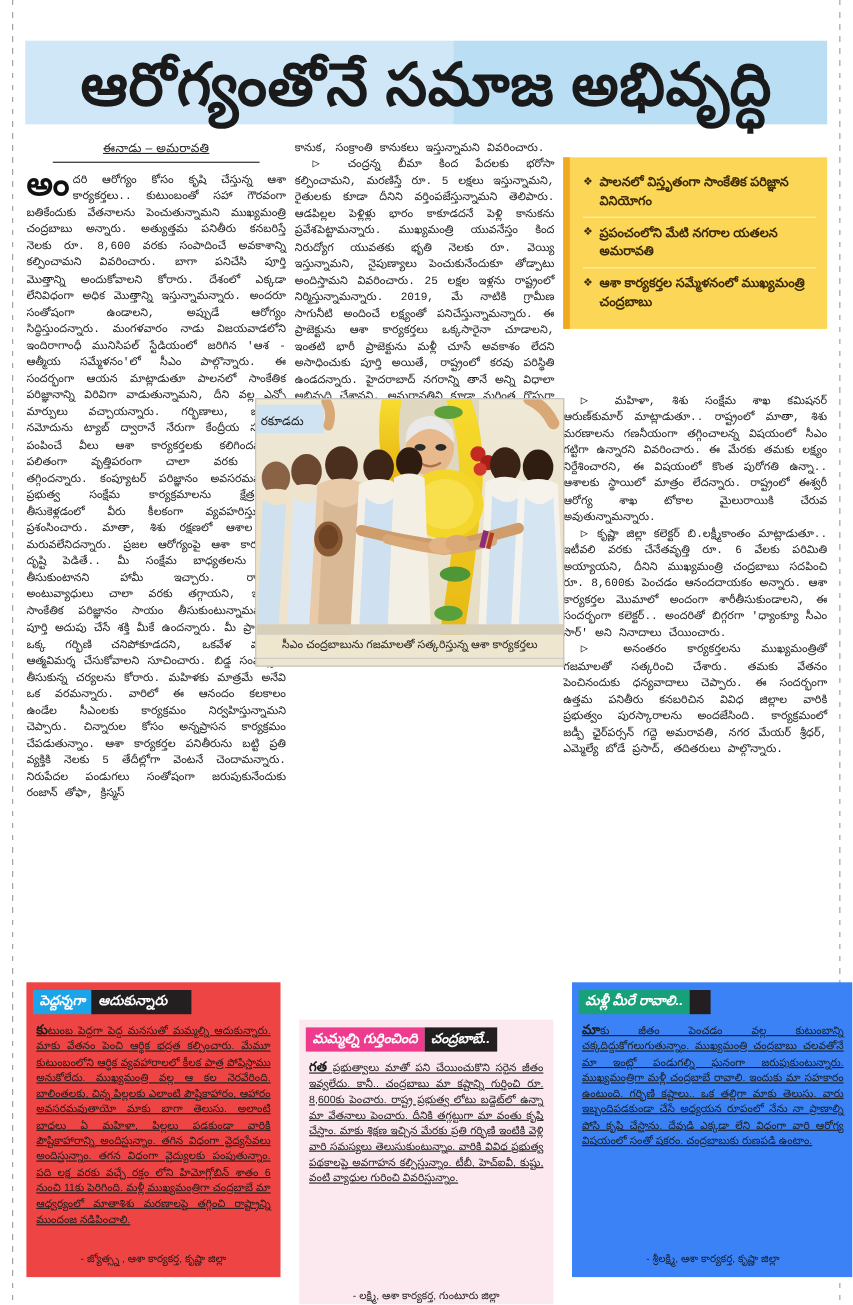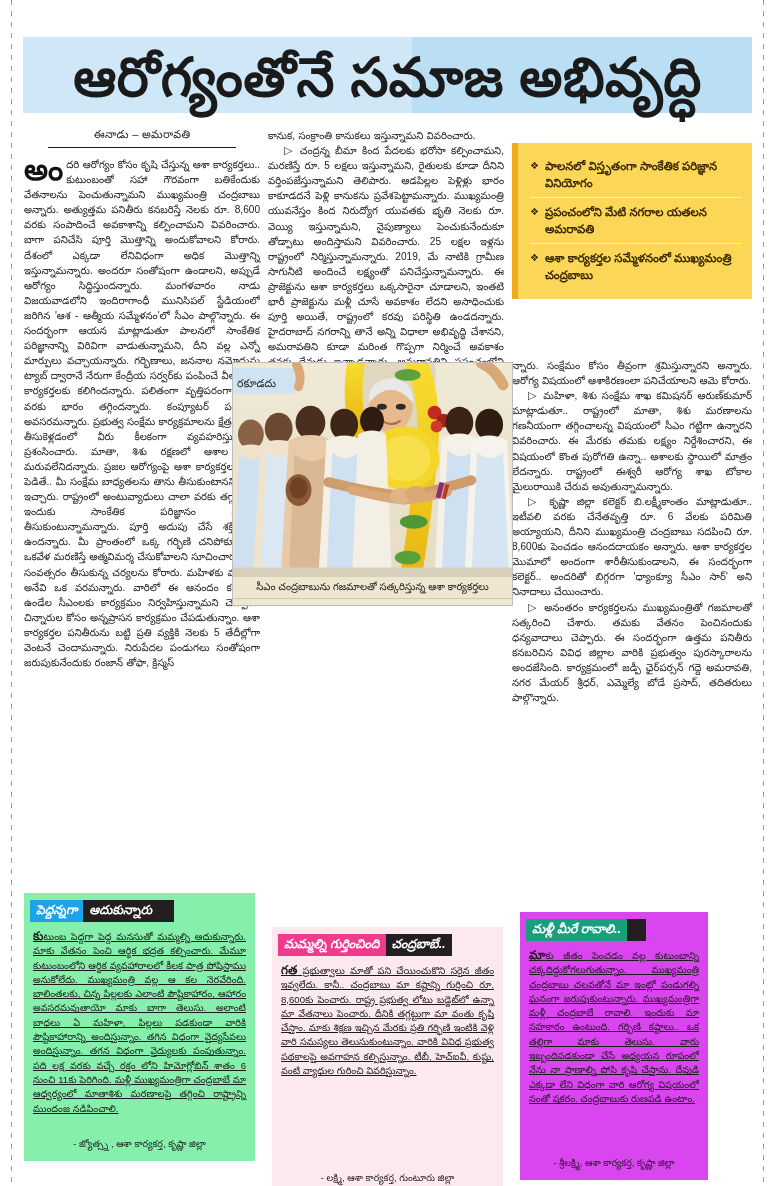--- a/index.html
+++ b/index.html
@@ -43,29 +43,30 @@
   
   .col{position:absolute;top:128px;}
   .col1{left:24px;width:236px;}
   .col2{left:268px;width:236px;}
   .col3{left:512px;width:240px;}
 
   .byline{
     text-align:center;font-size:11px;color:#222;letter-spacing:.3px;
     padding-bottom:4px;border-bottom:1.4px solid #1c1c1c;
     margin:0 24px 9px 24px;
+    text-decoration:underline;
   }
 
   .body-text{
     font-size:10.1px;line-height:15.1px;color:#1b1b1b;
     text-align:justify;text-justify:inter-word;
     word-spacing:.5px;
     hyphens:none;
   }
-  .body-text p{margin:0 0 0 0;text-indent:16px;}
+  .body-text p{margin:0 0 0 0;text-indent:16px;font-family:Liberation Mono, monospace;}
   .body-text p.noind{text-indent:0;}
 
   .dropcap{
     float:left;font-size:30px;line-height:24px;font-weight:bold;
     color:#111;margin:1px 3px 0 0;
   }
 
   .bullet-arrow{font-size:11px;}
 
   
@@ -91,23 +92,23 @@
   .photo{position:absolute;inset:0;}
   .caption{
     position:absolute;left:232px;top:580px;width:281px;
     text-align:center;font-size:10px;color:#1b1b1b;line-height:13px;
   }
   .cap-rule{position:absolute;left:232px;top:598px;width:281px;height:1px;background:#c9c9c9;}
 
   
   .panels{position:absolute;left:24px;top:893px;width:728px;height:268px;}
   .panel{position:absolute;top:0;width:231px;height:268px;box-sizing:border-box;}
-  .panel.p1{left:0;background:#86efac;}
+  .panel.p1{left:0;background:#ef4444;}
   .panel.p2{left:248px;background:#fce9ef;margin-top:34px;}
-  .panel.p3{left:496px;width:188px;background:#d946ef;margin-top:19px;}
+  .panel.p3{left:496px;width:256px;background:#3b82f6;}
 
   .ptitle{position:relative;height:22px;margin:7px 6px 0 6px;display:flex;}
   .ptitle .seg{
     display:inline-flex;align-items:center;height:22px;padding:0 6px;
     font-size:12.4px;font-weight:bold;color:#ffffff;white-space:nowrap;
     font-style:italic;
   }
   .seg.dark{background:#231f20;}
   .seg.blue{background:#1ca4e8;}
   .seg.pink{background:#ee3b8e;}
@@ -149,21 +150,20 @@
   <div class="col col2">
     <div class="body-text">
       <p class="noind">కానుక, సంక్రాంతి కానుకలు ఇస్తున్నామని వివరించారు.</p>
       <p><span class="bullet-arrow">▷ </span><span>చంద్రన్న బీమా కింద పేదలకు భరోసా కల్పించామని, మరణిస్తే రూ. 5 లక్షలు ఇస్తున్నామని, రైతులకు కూడా దీనిని వర్తింపజేస్తున్నామని తెలిపారు. ఆడపిల్లల పెళ్లిళ్లు భారం కాకూడదనే పెళ్లి కానుకను ప్రవేశపెట్టామన్నారు. ముఖ్యమంత్రి యువనేస్తం కింద నిరుద్యోగ యువతకు భృతి నెలకు రూ. వెయ్యి ఇస్తున్నామని, నైపుణ్యాలు పెంచుకునేందుకూ తోడ్పాటు అందిస్తామని వివరించారు. 25 లక్షల ఇళ్లను రాష్ట్రంలో నిర్మిస్తున్నామన్నారు. 2019, మే నాటికి గ్రామీణ సాగునీటి అందించే లక్ష్యంతో పనిచేస్తున్నామన్నారు. ఈ ప్రాజెక్టును ఆశా కార్యకర్తలు ఒక్కసారైనా చూడాలని, ఇంతటి భారీ ప్రాజెక్టును మళ్లీ చూసే అవకాశం లేదని అసాధించుకు పూర్తి అయితే, రాష్ట్రంలో కరవు పరిస్థితి ఉండదన్నారు. హైదరాబాద్ నగరాన్ని తానే అన్ని విధాలా అభివృద్ధి చేశానని, అమరావతిని కూడా మరింత గొప్పగా నిర్మించే అవకాశం తనకు దేవుడు ఇచ్చాడన్నారు. అమరావతిని ప్రపంచంలోని మొదటి 5 అత్యుత్తమ నగరాల జాబితాలో ఉండేలా చేస్తున్నారు.</span></p>
       <p><span class="bullet-arrow">▷ </span><span>రాష్ట్ర మహిళా కమిషన్ ఛైర్‌పర్సన్ నన్నపనేని రాజకుమారి మాట్లాడుతూ.. సీఎం సభలు ఇంత మంది రావడం చూడటమే చాలా సంతోషంగా ఉంది. సీఎం సరిగా సహకరించుకున్నా, రాష్ట్ర ఆర్థిక పరిస్థితి అంతంతమాత్రంగా ఉన్నా ఆశా కార్యకర్తల ముఖ్యమంత్రి వేతనాలను పెంచారు.</span></p>
     </div>
   </div>
 
   <div class="col col3" style="top:358px;">
     <div class="body-text">
-      <p class="noind">న్నారు. సంక్షేమం కోసం తీవ్రంగా శ్రమిస్తున్నారని అన్నారు. ఆరోగ్య విషయంలో ఆశాకిరణంలా పనిచేయాలని ఆమె కోరారు.</p>
       <p><span class="bullet-arrow">▷ </span><span>మహిళా, శిశు సంక్షేమ శాఖ కమిషనర్ ఆరుణ్‌కుమార్ మాట్లాడుతూ.. రాష్ట్రంలో మాతా, శిశు మరణాలను గణనీయంగా తగ్గించాలన్న విషయంలో సీఎం గట్టిగా ఉన్నారని వివరించారు. ఈ మేరకు తమకు లక్ష్యం నిర్దేశించారని, ఈ విషయంలో కొంత పురోగతి ఉన్నా.. ఆశాలకు స్థాయిలో మాత్రం లేదన్నారు. రాష్ట్రంలో ఈశ్వరీ ఆరోగ్య శాఖ టోకాల మైలురాయికి చేరువ అవుతున్నామన్నారు.</span></p>
       <p><span class="bullet-arrow">▷ </span><span>కృష్ణా జిల్లా కలెక్టర్ బి.లక్ష్మీకాంతం మాట్లాడుతూ.. ఇటీవలి వరకు చేనేతవృత్తి రూ. 6 వేలకు పరిమితి అయ్యాయని, దీనిని ముఖ్యమంత్రి చంద్రబాబు సదపించి రూ. 8,600కు పెంచడం ఆనందదాయకం అన్నారు. ఆశా కార్యకర్తల మొమాలో అందంగా శారీతీసుకుండాలని, ఈ సందర్భంగా కలెక్టర్.. అందరితో బిగ్గరగా 'ధ్యాంక్యూ సీఎం సార్' అని నినాదాలు చేయించారు.</span></p>
       <p><span class="bullet-arrow">▷ </span><span>అనంతరం కార్యకర్తలను ముఖ్యమంత్రితో గజమాలతో సత్కరించి చేశారు. తమకు వేతనం పెంచినందుకు ధన్యవాదాలు చెప్పారు. ఈ సందర్భంగా ఉత్తమ పనితీరు కనబరిచిన వివిధ జిల్లాల వారికి ప్రభుత్వం పురస్కారాలను అందజేసింది. కార్యక్రమంలో జడ్పీ ఛైర్‌పర్సన్ గద్దె అమరావతి, నగర మేయర్ శ్రీధర్, ఎమ్మెల్యే బోడే ప్రసాద్, తదితరులు పాల్గొన్నారు.</span></p>
     </div>
   </div>
 
   <div class="ybox">
     <div class="item">
       <span class="dia">❖</span>
       <span>పాలనలో విస్తృతంగా సాంకేతిక పరిజ్ఞాన వినియోగం</span>

